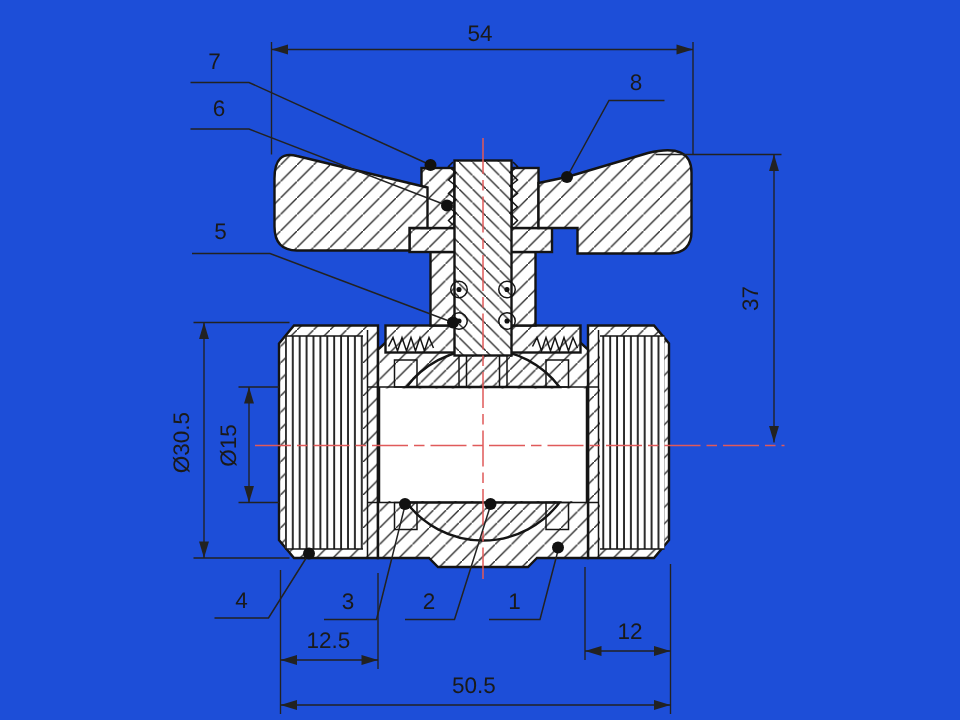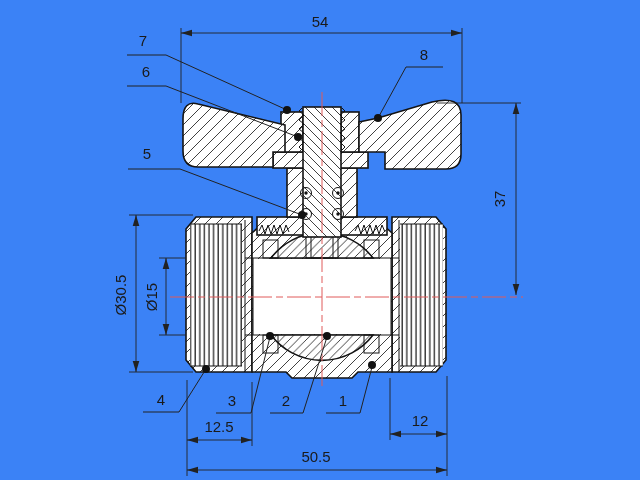--- a/index.html
+++ b/index.html
@@ -1,16 +1,16 @@
 <!DOCTYPE html>
 <html><head>
 <meta charset="utf-8">
 <style>
   html,body{margin:0;padding:0;background:#fff;}
-  .canvas-wrap{width:640px;height:480px;background:#3b82f6;overflow:hidden;}
+  .canvas-wrap{width:640px;height:480px;background:#1d4ed8;overflow:hidden;}
   svg{display:block;}
   text{font-family:"Liberation Sans","DejaVu Sans",sans-serif;font-size:15px;fill:#1a1a1a;}
   .outline{stroke:#141414;stroke-width:1.6;}
   .thin{stroke:#141414;stroke-width:1;fill:none;}
   .dim{stroke:#222;stroke-width:0.9;fill:none;}
   .leader{stroke:#222;stroke-width:1;fill:none;}
   .arrow{fill:#222;stroke:none;}
   .dot{fill:#111;stroke:none;}
 </style>
 </head>

